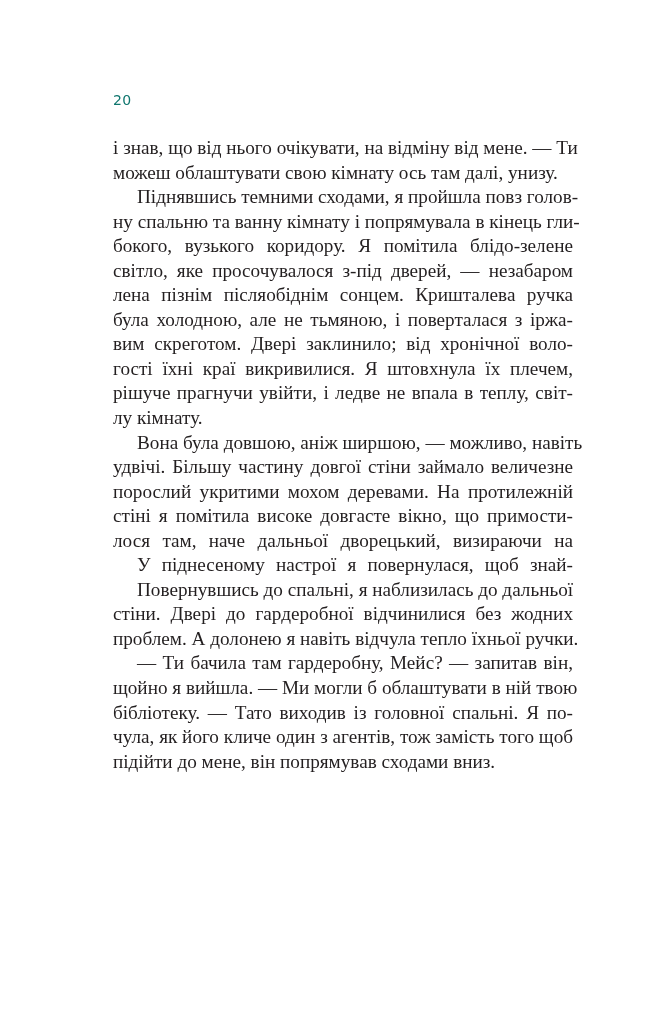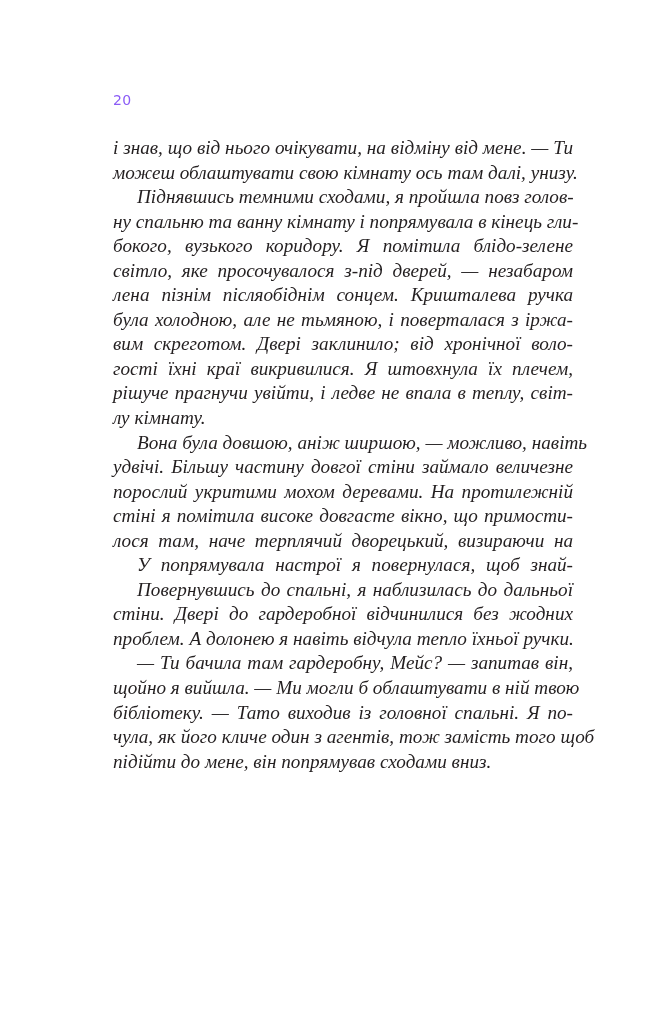--- a/index.html
+++ b/index.html
@@ -13,33 +13,32 @@
       position: relative;
       overflow: hidden;
       color: #231f20;
     }
     .page-number {
       position: absolute;
       left: 113px;
       top: 92px;
       font-family: "DejaVu Sans", sans-serif;
       font-size: 14px;
-      color: #8b5cf6;
+      color: #0f766e;
       letter-spacing: 0.3px;
     }
     .body-text {
       position: absolute;
       left: 113px;
       top: 136px;
       width: 460px;
       font-family: "Liberation Serif", serif;
       font-size: 19.2px;
       line-height: 24.55px;
       color: #231f20;
-      font-style: italic;
     }
     .line {
       display: block;
       white-space: nowrap;
       text-align: justify;
       text-align-last: justify;
       height: 24.55px;
     }
     .line.last {
       text-align-last: left;
@@ -71,26 +70,26 @@
     <span class="line">гості їхні краї викривилися. Я штовхнула їх плечем,</span>
     <span class="line">рішуче прагнучи увійти, і ледве не впала в теплу, світ-</span>
     <span class="line last">лу кімнату.</span>
   </div>
 
   <div>
     <span class="line indent">Вона була довшою, аніж ширшою, — можливо, навіть</span>
     <span class="line">удвічі. Більшу частину довгої стіни займало величезне</span>
     <span class="line">порослий укритими мохом деревами. На протилежній</span>
     <span class="line">стіні я помітила високе довгасте вікно, що примости-</span>
-    <span class="line">лося там, наче терплячий дворецький, визираючи на</span>
+    <span class="line">лося там, наче дальньої дворецький, визираючи на</span>
   </div>
 
 
   <div>
-    <span class="line indent">У попрямувала настрої я повернулася, щоб знай-</span>
+    <span class="line indent">У піднесеному настрої я повернулася, щоб знай-</span>
   </div>
 
   <div>
     <span class="line indent">Повернувшись до спальні, я наблизилась до дальньої</span>
     <span class="line">стіни. Двері до гардеробної відчинилися без жодних</span>
     <span class="line">проблем. А долонею я навіть відчула тепло їхньої ручки.</span>
   </div>
 
   <div>
     <span class="line indent">— Ти бачила там гардеробну, Мейс? — запитав він,</span>

